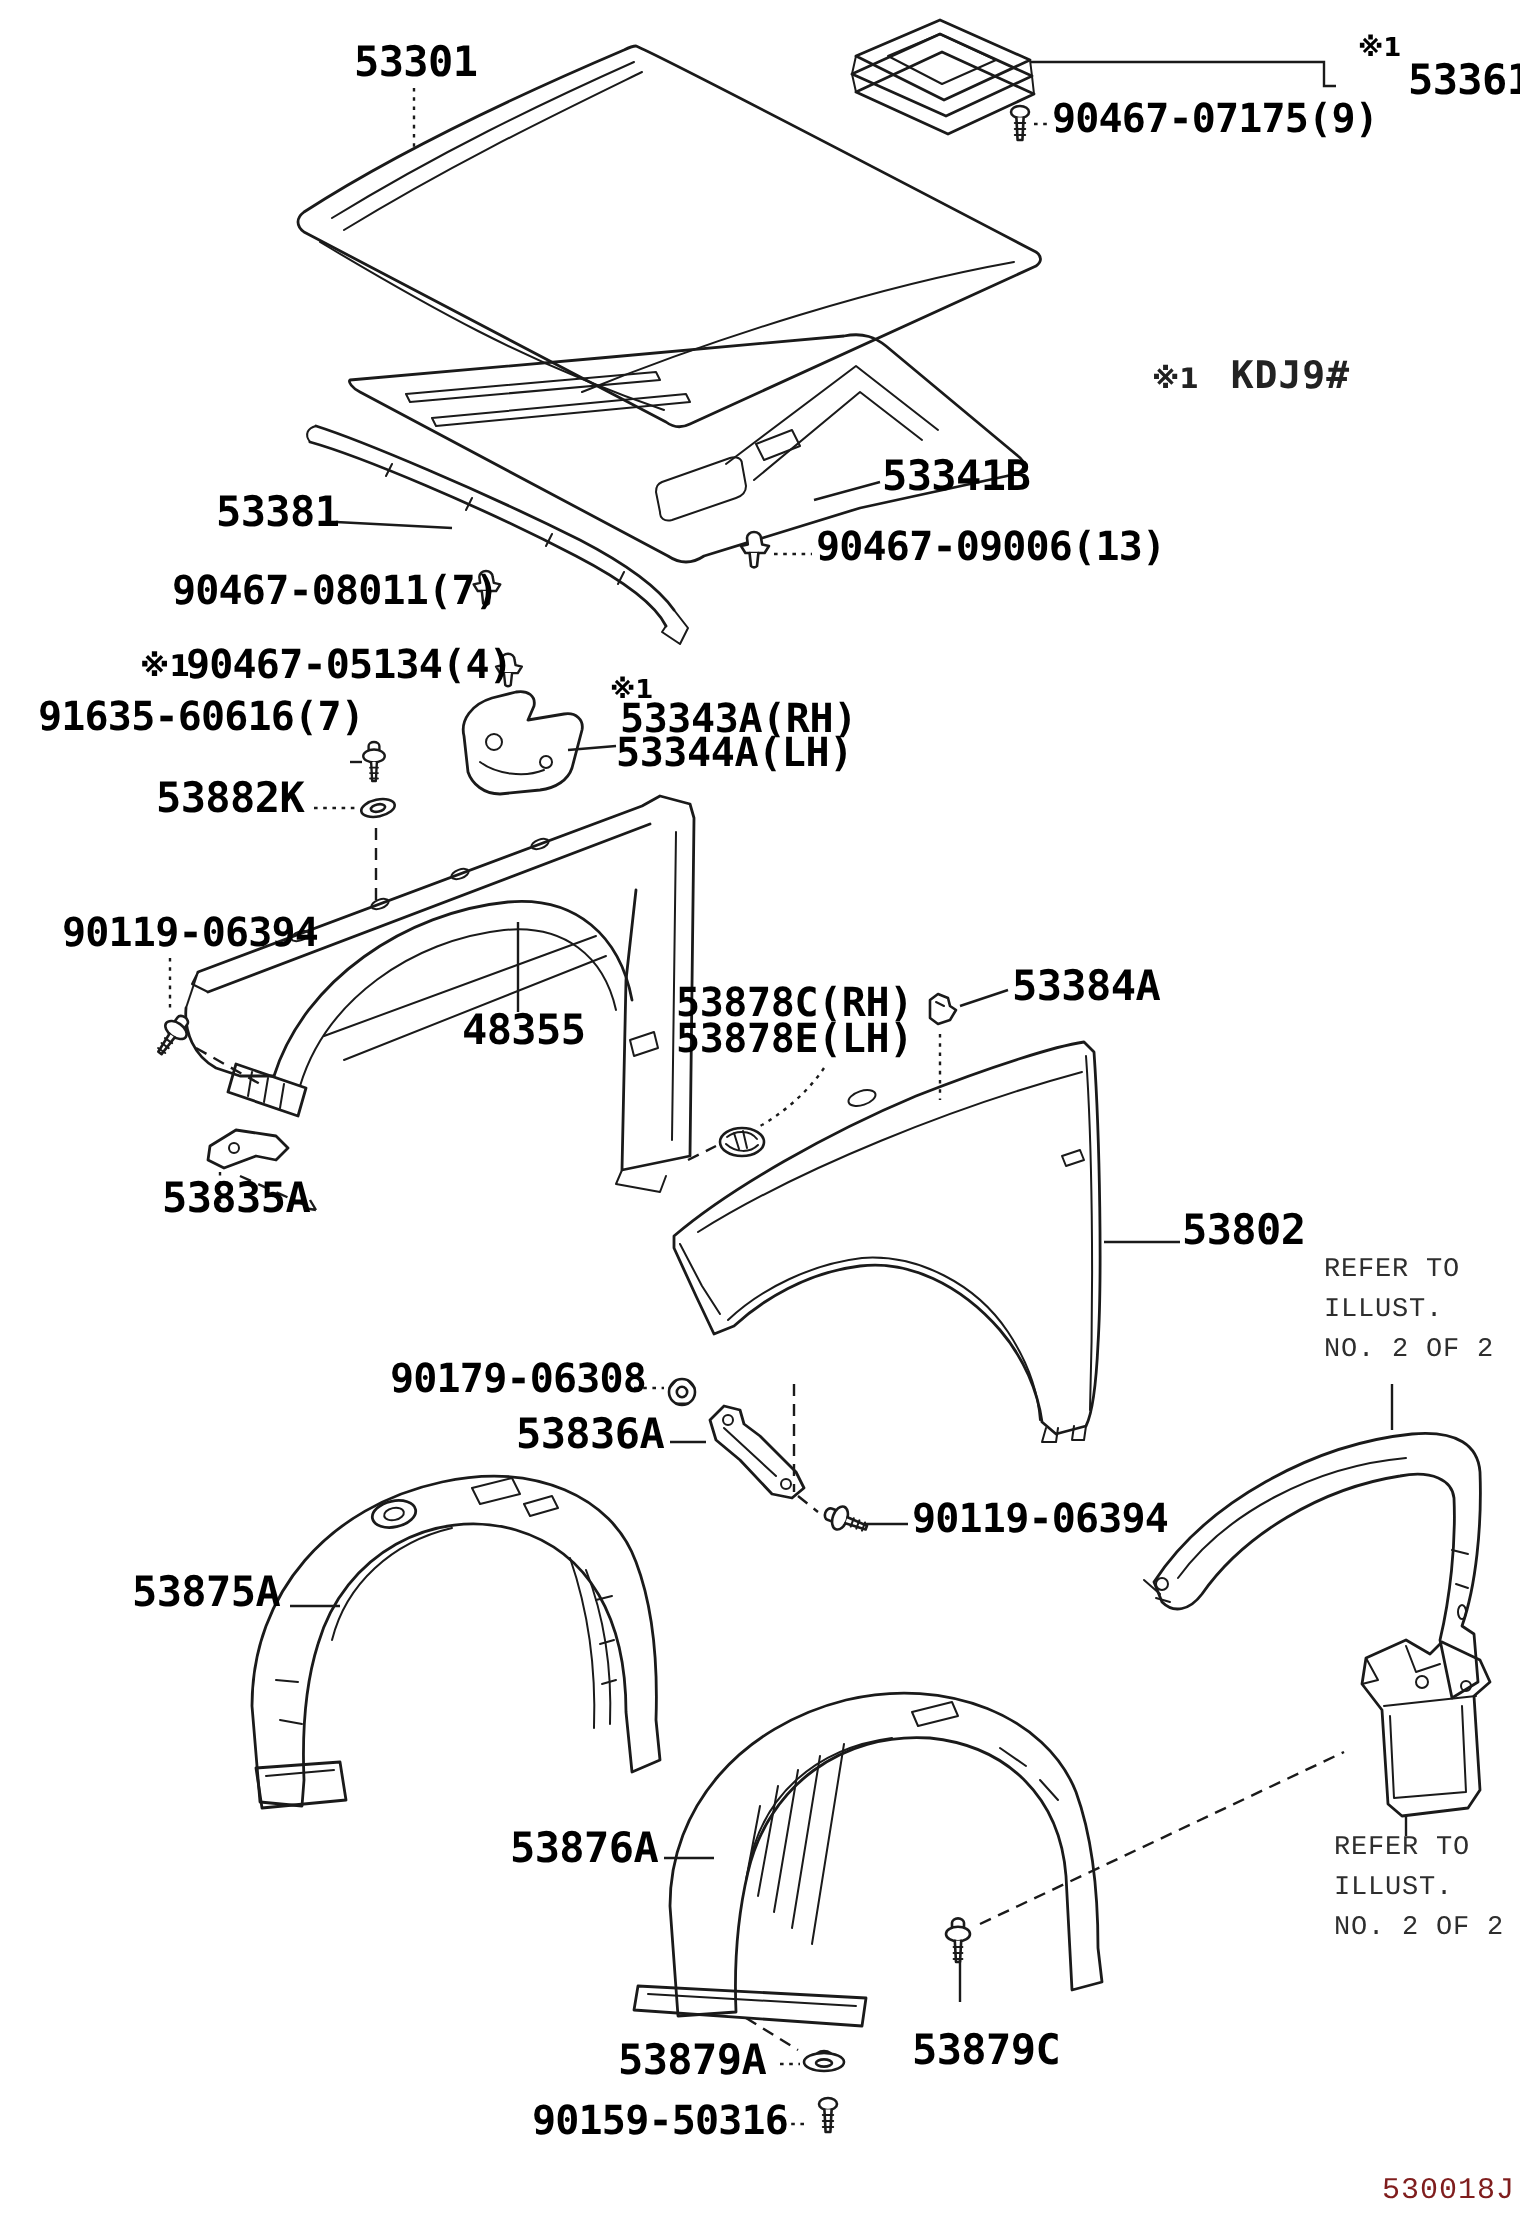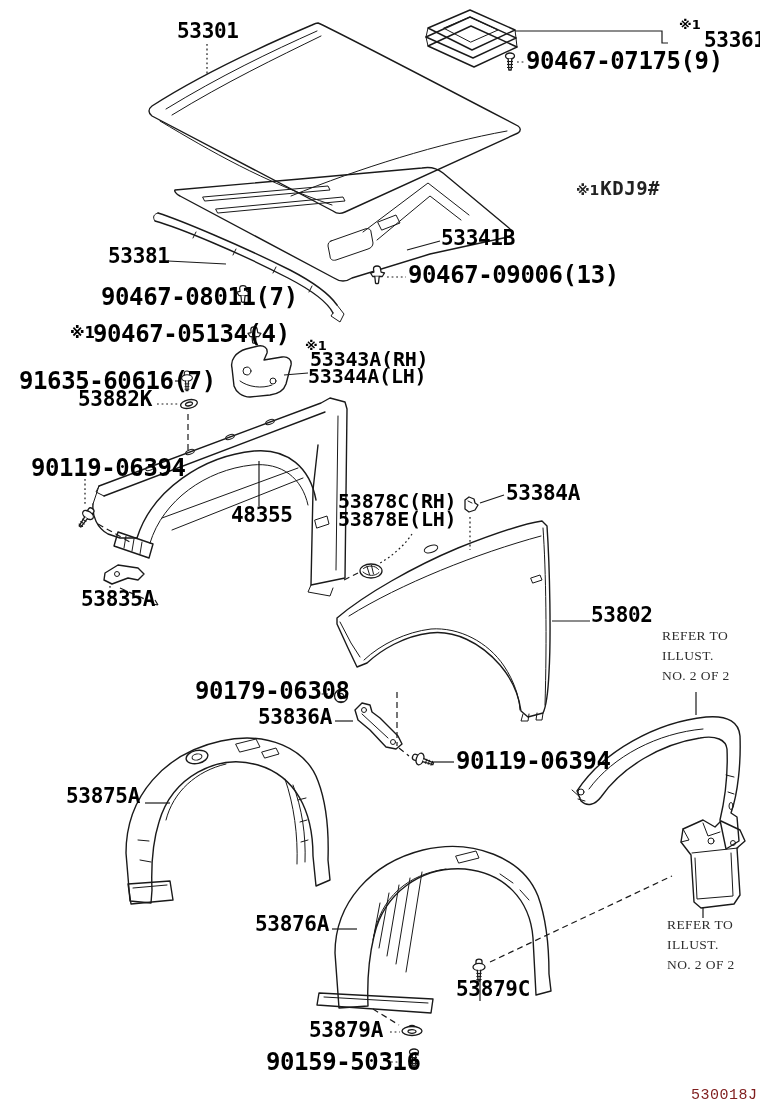--- a/index.html
+++ b/index.html
@@ -8,27 +8,27 @@
   svg{position:absolute;left:0;top:0;}
   .ln{fill:none;stroke:#1a1a1a;stroke-width:1.4;stroke-linecap:round;stroke-linejoin:round;}
   .thin{stroke-width:1;}
   .fas{fill:#fff;stroke:#1a1a1a;stroke-width:1.3;stroke-linecap:round;stroke-linejoin:round;}
   .ld{fill:none;stroke:#1a1a1a;stroke-width:1.2;}
   .dot{stroke-dasharray:1.8,2.8;}
   .dsh{stroke-dasharray:6,4;}
   .lbl{position:absolute;font-weight:bold;color:#000;white-space:nowrap;line-height:1;}
   .fs21{font-size:21px;letter-spacing:-0.3px;}
   .fs20{font-size:20px;letter-spacing:-0.2px;}
-  .fs18{font-size:24px;letter-spacing:-0.4px;}
+  .fs18{font-size:20px;letter-spacing:-0.4px;}
   .mark{position:absolute;font-family:"DejaVu Sans",sans-serif;font-weight:bold;color:#000;
         font-size:13px;line-height:1;white-space:nowrap;}
   .kdj{position:absolute;white-space:nowrap;color:#222;}
   .kdj .m{font-family:"DejaVu Sans",sans-serif;font-weight:bold;font-size:14px;}
-  .kdj .t{font-weight:bold;font-size:19px;letter-spacing:0.5px;margin-left:1px;}
-  .refer{position:absolute;font-family:Liberation Serif, serif;
+  .kdj .t{font-weight:bold;font-size:19px;letter-spacing:0.5px;margin-left:16px;}
+  .refer{position:absolute;font-family:Liberation Mono, monospace;
          font-size:13.5px;line-height:20px;color:#2e2e2e;letter-spacing:0.4px;white-space:nowrap;}
   .code{position:absolute;font-family:Liberation Mono, monospace;
         font-size:15px;color:#7f1d1d;letter-spacing:0.5px;white-space:nowrap;}
 </style>
 </head>
 <body>
 
 <div class="stage">
 
 <svg width="760" height="1112" viewBox="0 0 760 1112">
@@ -259,29 +259,29 @@
   <div class="lbl fs21" style="left:704px;top:30px">53361A</div>
   <div class="lbl fs18" style="left:526px;top:49px">90467-07175(9)</div>
 
   <div class="kdj" style="left:576px;top:177px">
     <span class="m">※1</span><span class="t">KDJ9#</span>
   </div>
 
   <div class="lbl fs21" style="left:441px;top:228px">53341B</div>
   <div class="lbl fs21" style="left:108px;top:246px">53381</div>
   <div class="lbl fs18" style="left:408px;top:263px">90467-09006(13)</div>
-  <div class="lbl fs18" style="left:101px;top:285px">90467-08011(7)</div>
+  <div class="lbl fs18" style="left:86px;top:285px">90467-08011(7)</div>
 
   <span class="mark" style="left:70px;top:326px;font-size:15px">※1</span>
   <div class="lbl fs18" style="left:93px;top:322px">90467-05134(4)</div>
 
   <span class="mark" style="left:305px;top:339px">※1</span>
   <div class="lbl fs20" style="left:310px;top:349px">53343A(RH)</div>
   <div class="lbl fs20" style="left:308px;top:366px">53344A(LH)</div>
-  <div class="lbl fs18" style="left:19px;top:369px">91635-60616(7)</div>
+  <div class="lbl fs18" style="left:19px;top:348px">91635-60616(7)</div>
 
   <div class="lbl fs21" style="left:78px;top:389px">53882K</div>
   <div class="lbl fs18" style="left:31px;top:456px">90119-06394</div>
   <div class="lbl fs21" style="left:231px;top:505px">48355</div>
   <div class="lbl fs21" style="left:81px;top:589px">53835A</div>
 
   <div class="lbl fs20" style="left:338px;top:491px">53878C(RH)</div>
   <div class="lbl fs20" style="left:338px;top:509px">53878E(LH)</div>
   <div class="lbl fs21" style="left:506px;top:483px">53384A</div>
   <div class="lbl fs21" style="left:591px;top:605px">53802</div>
@@ -298,19 +298,19 @@
 
   <div class="lbl fs21" style="left:66px;top:786px">53875A</div>
   <div class="lbl fs21" style="left:255px;top:914px">53876A</div>
 
   <div class="refer" style="left:667px;top:915px">
     <div>REFER TO</div>
     <div>ILLUST.</div>
     <div>NO. 2 OF 2</div>
   </div>
 
-  <div class="lbl fs21" style="left:456px;top:979px">53879C</div>
+  <div class="lbl fs21" style="left:456px;top:1015px">53879C</div>
   <div class="lbl fs21" style="left:309px;top:1020px">53879A</div>
   <div class="lbl fs18" style="left:266px;top:1050px">90159-50316</div>
 
   <div class="code" style="left:691px;top:1087px">530018J</div>
 
 </div>
 
 </body></html>

